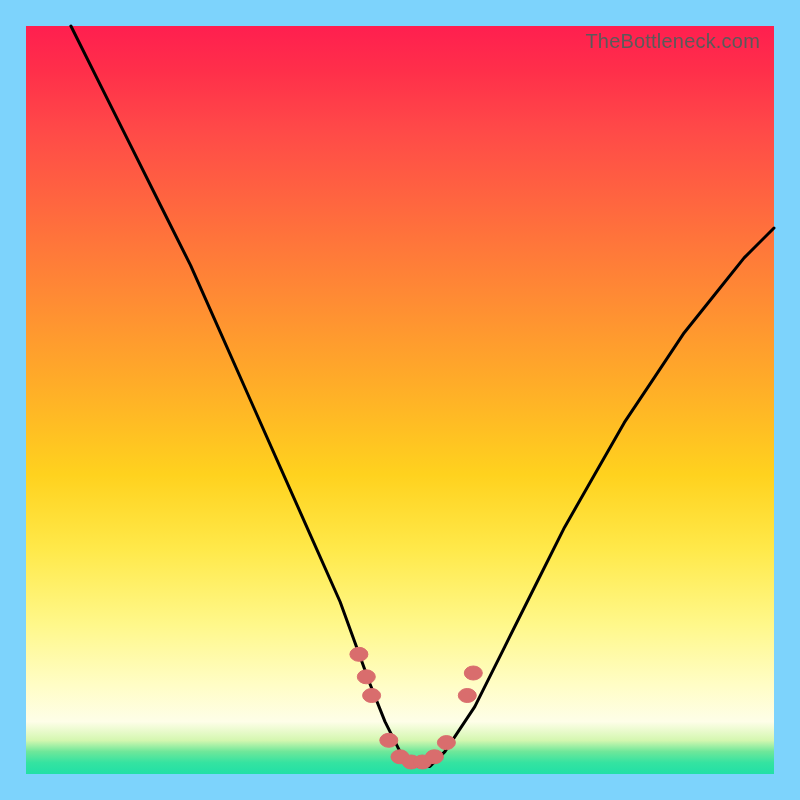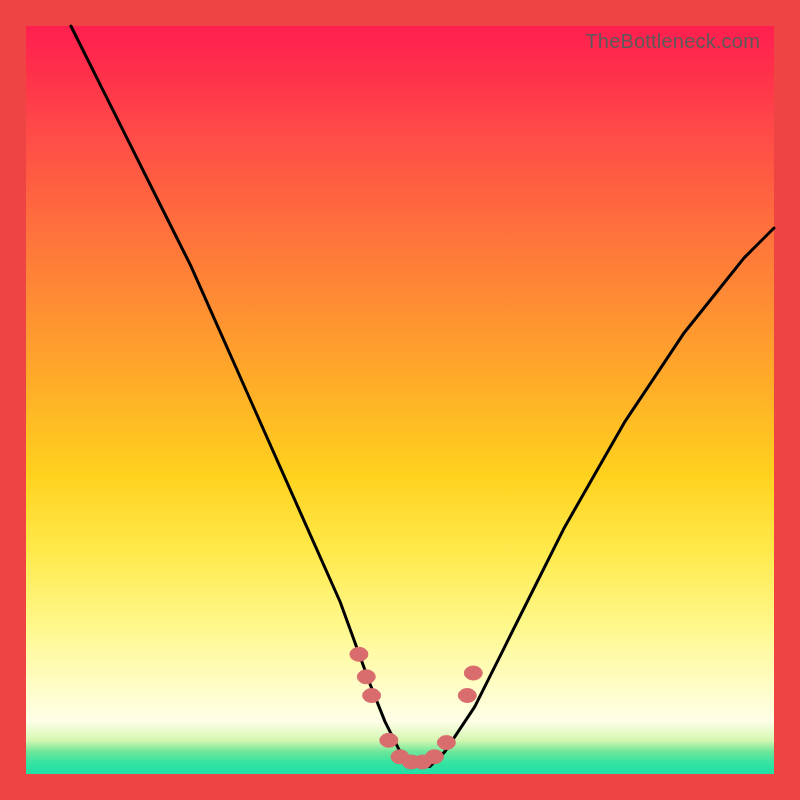--- a/index.html
+++ b/index.html
@@ -7,21 +7,21 @@
     padding: 0;
     width: 800px;
     height: 800px;
     background: #000;
     font-family: Arial, Helvetica, sans-serif;
     overflow: hidden;
   }
   .frame {
     position: absolute;
     inset: 0;
-    background: #ef4444;
+    background: #7dd3fc;
     text-align: center;
   }
   .plot {
     position: absolute;
     left: 26px;
     top: 26px;
     width: 748px;
     height: 748px;
     
     background: linear-gradient(

